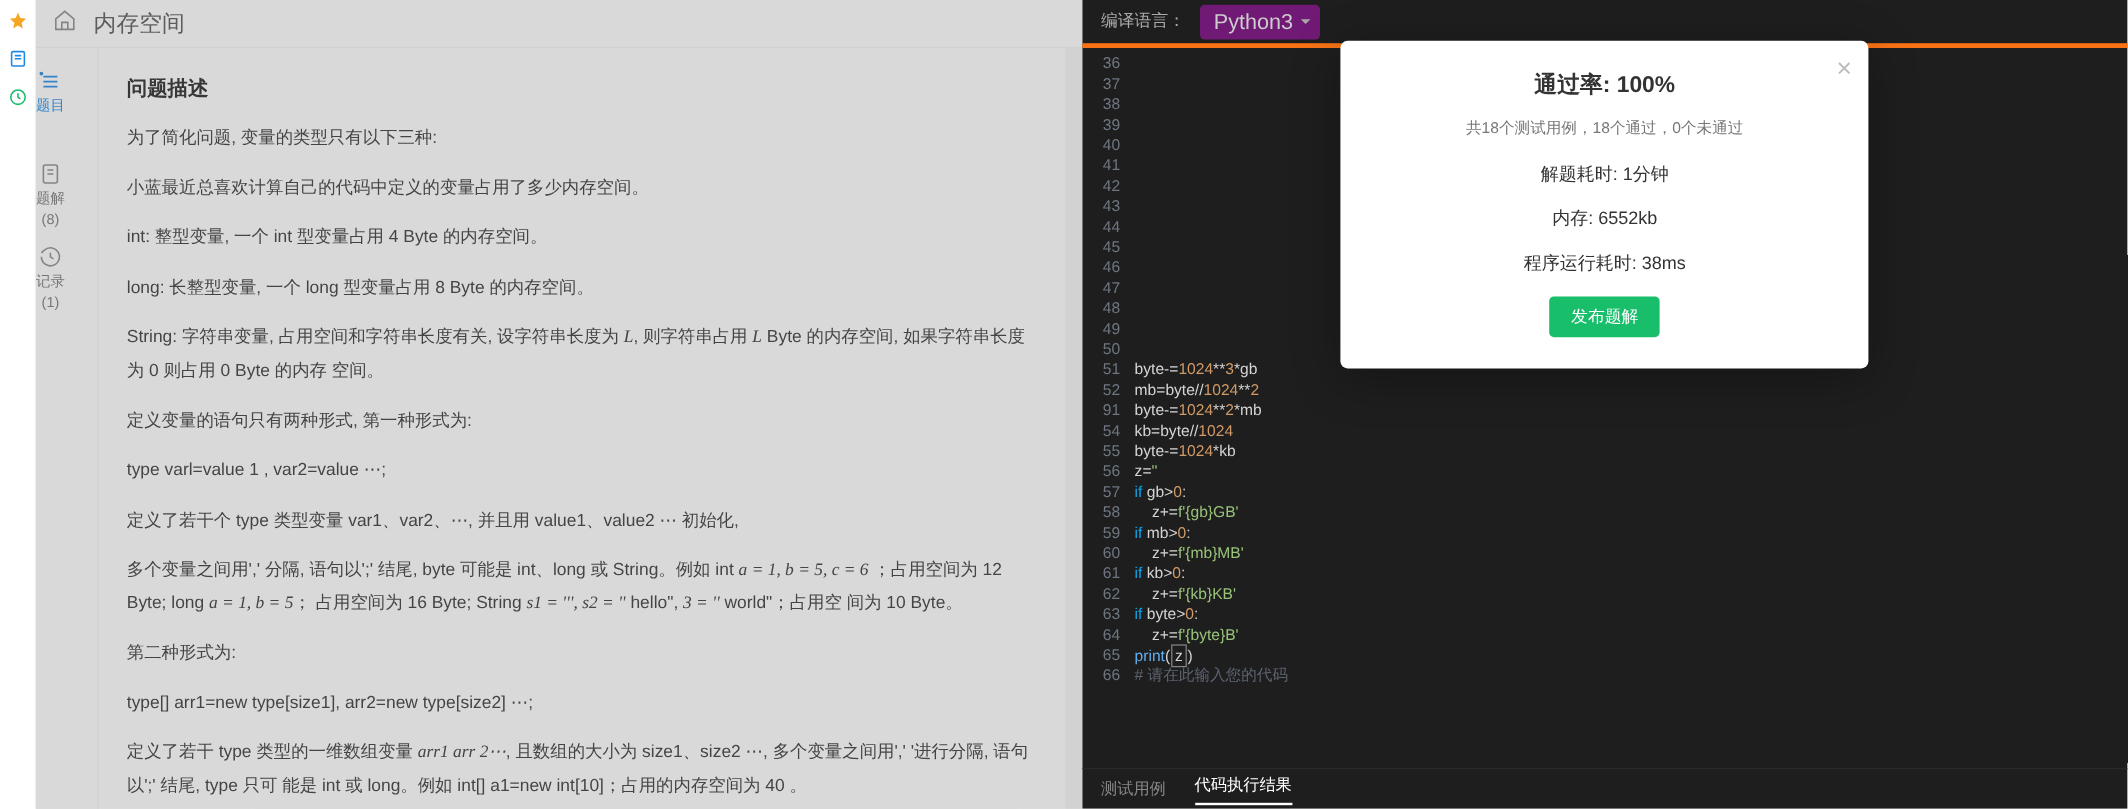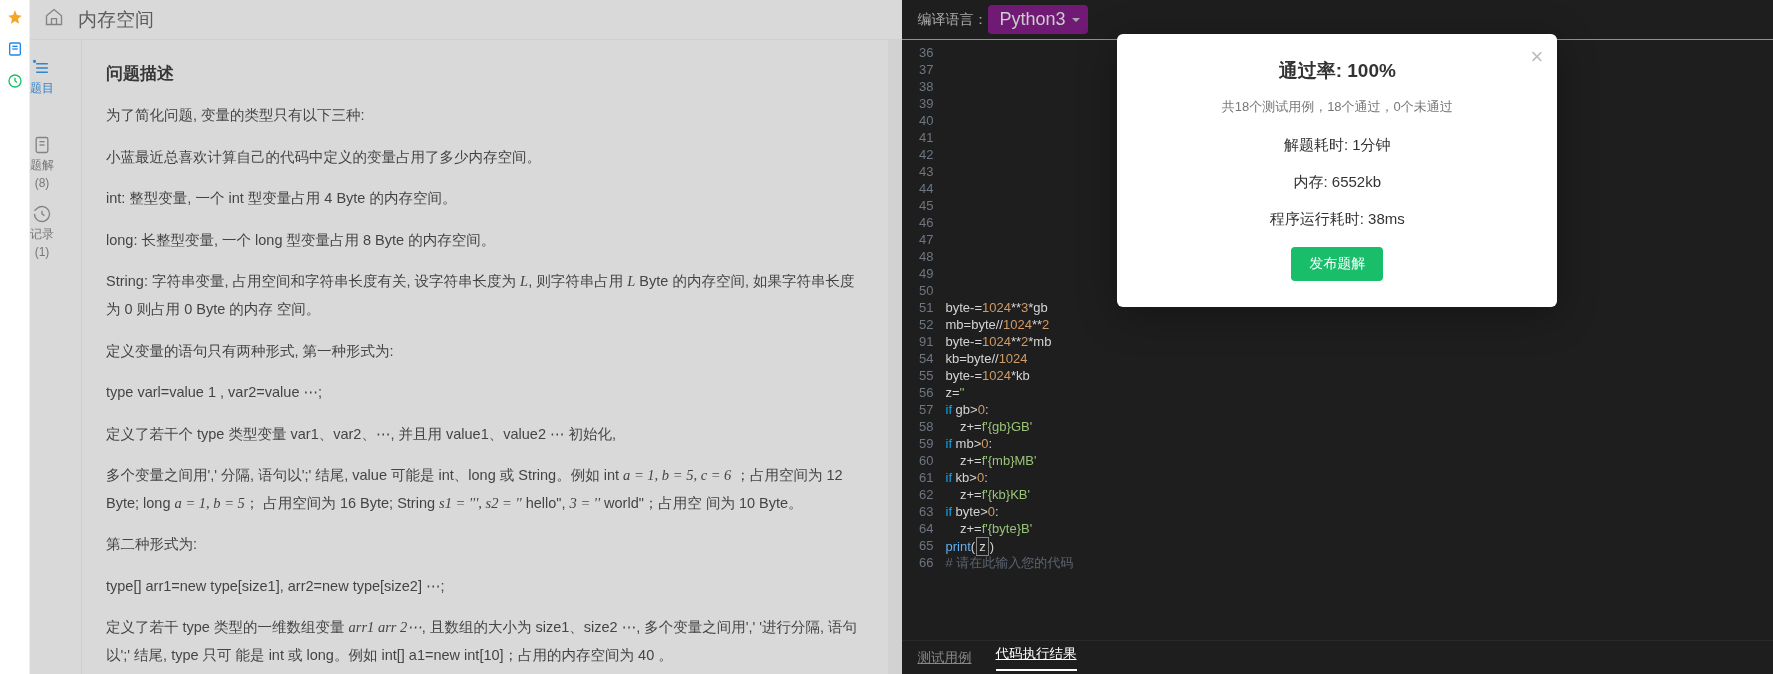--- a/index.html
+++ b/index.html
@@ -12,36 +12,36 @@
 .left-body { flex:1; display:flex; overflow:hidden; }
 .side-nav { width:52px; background:#fafafa; border-right:1px solid #eee; display:flex; flex-direction:column; align-items:flex-start; padding-top:14px; gap:6px; color:#777; font-size:12px; }
 .side-nav .nav-item { display:flex; flex-direction:column; align-items:center; gap:2px; padding:4px 0; cursor:pointer; }
 .side-nav .nav-item.active { color:#1e88e5; }
 .problem { flex:1; overflow-y:auto; padding:18px 24px; color:#333; font-size:14.5px; line-height:1.9; }
 .problem h3 { font-size:17px; font-weight:600; margin-bottom:12px; color:#222; }
 .problem p { margin-bottom:14px; }
 .it { font-style:italic; font-family:"Times New Roman",serif; }
 .scroll-gutter { width:14px; background:#f0f0f0; }
 .right-col { flex:1; display:flex; flex-direction:column; background:#1e1e1e; color:#ccc; position:relative; }
-.right-header { height:40px; display:flex; align-items:center; padding:0 16px; font-size:14px; color:#aaa; border-bottom:1px solid #f97316; }
+.right-header { height:40px; display:flex; align-items:center; padding:0 16px; gap:12px; font-size:14px; color:#aaa; border-bottom:4px solid #f97316; }
 .lang-select { background:#701a75; color:#ccc; padding:4px 22px 4px 12px; border-radius:4px; font-size:18px; position:relative; }
 .lang-select:after { content:""; position:absolute; right:8px; top:50%; margin-top:-2px; border:4px solid transparent; border-top-color:#aaa; }
 .editor { flex:1; overflow:hidden; font-family:Consolas,Menlo,monospace; font-size:13px; line-height:17px; display:flex; }
 .gutter { width:40px; text-align:right; color:#6e7681; padding:4px 8px 4px 0; user-select:none; }
 .gutter div { height:17px; }
 .code { flex:1; padding:4px 0; white-space:pre; color:#d4d4d4; }
 .code div { height:17px; padding-left:4px; }
 .tok-kw { color:#0ea5e9; }
 .tok-str { color:#98c379; }
 .tok-num { color:#d19a66; }
 .tok-cm { color:#5c6370; }
 .tok-fn { color:#61afef;margin-top:32px; }
 .cursor-box { display:inline-block; border:1px solid #888; padding:0 2px; margin:0 1px; }
 .right-footer { height:34px; border-top:1px solid #2a2a2a; display:flex; align-items:center; padding:0 16px; gap:24px; font-size:13.5px; color:#888; }
-.right-footer .tab { cursor:pointer;text-decoration:underline; }
+.right-footer .tab { cursor:pointer; }
 .right-footer .tab.active { color:#fff; border-bottom:2px solid #fff; padding-bottom:6px; }
 .modal { position:absolute; z-index:60; left:50%; top:34px; transform:translateX(-50%); width:440px; background:#fff; border-radius:6px; box-shadow:0 8px 40px rgba(0,0,0,0.3); padding:24px 20px 26px; text-align:center; color:#333; }
 .modal .close { position:absolute; top:10px; right:14px; color:#bbb; font-size:22px; cursor:pointer; font-weight:300; }
 .modal h2 { font-size:19px; font-weight:600; margin-bottom:14px; }
 .modal .sub { font-size:13px; color:#777; margin-bottom:20px; }
 .modal .row { font-size:15px; margin-bottom:18px; color:#333; }
 .modal .btn { display:inline-block; background:#19be6b; color:#fff; font-size:14px; padding:8px 18px; border-radius:4px; cursor:pointer; }
 .dim-left { position:absolute; inset:0; background:rgba(120,120,120,0.25); pointer-events:none; z-index:40; }
 </style>
 </head>
@@ -109,21 +109,21 @@
       <div class="problem">
         <h3>问题描述</h3>
         <p>为了简化问题, 变量的类型只有以下三种:</p>
         <p>小蓝最近总喜欢计算自己的代码中定义的变量占用了多少内存空间。</p>
         <p>int: 整型变量, 一个 int 型变量占用 4 Byte 的内存空间。</p>
         <p>long: 长整型变量, 一个 long 型变量占用 8 Byte 的内存空间。</p>
         <p><span>String: 字符串变量, 占用空间和字符串长度有关, 设字符串长度为 </span><span class="it">L</span><span>, 则字符串占用 </span><span class="it">L</span><span> Byte 的内存空间, 如果字符串长度为 0 则占用 0 Byte 的内存 空间。</span></p>
         <p>定义变量的语句只有两种形式, 第一种形式为:</p>
         <p>type varl=value 1 , var2=value ⋯;</p>
         <p>定义了若干个 type 类型变量 var1、var2、⋯, 并且用 value1、value2 ⋯ 初始化,</p>
-        <p><span>多个变量之间用',' 分隔, 语句以';' 结尾, value 可能是 int、long 或 String。例如 int </span><span class="it">a = 1, b = 5, c = 6</span><span> ；占用空间为 12 Byte; long </span><span class="it">a = 1, b = 5</span><span>； 占用空间为 16 Byte; String </span><span class="it">s1 = ''', s2 = ''</span><span> hello", </span><span class="it">3 = ''</span><span> world"；占用空 间为 10 Byte。</span></p>
+        <p><span>多个变量之间用',' 分隔, 语句以';' 结尾, byte 可能是 int、long 或 String。例如 int </span><span class="it">a = 1, b = 5, c = 6</span><span> ；占用空间为 12 Byte; long </span><span class="it">a = 1, b = 5</span><span>； 占用空间为 16 Byte; String </span><span class="it">s1 = ''', s2 = ''</span><span> hello", </span><span class="it">3 = ''</span><span> world"；占用空 间为 10 Byte。</span></p>
         <p>第二种形式为:</p>
         <p>type[] arr1=new type[size1], arr2=new type[size2] ⋯;</p>
         <p><span>定义了若干 type 类型的一维数组变量 </span><span class="it">arr1 arr 2⋯</span><span>, 且数组的大小为 size1、size2 ⋯, 多个变量之间用',' '进行分隔, 语句以';' 结尾, type 只可 能是 int 或 long。例如 int[] a1=new int[10]；占用的内存空间为 40 。</span></p>
       </div>
       <div class="scroll-gutter"></div>
     </div>
     <div class="dim-left"></div>
   </div>
 
   <div class="right-col">

